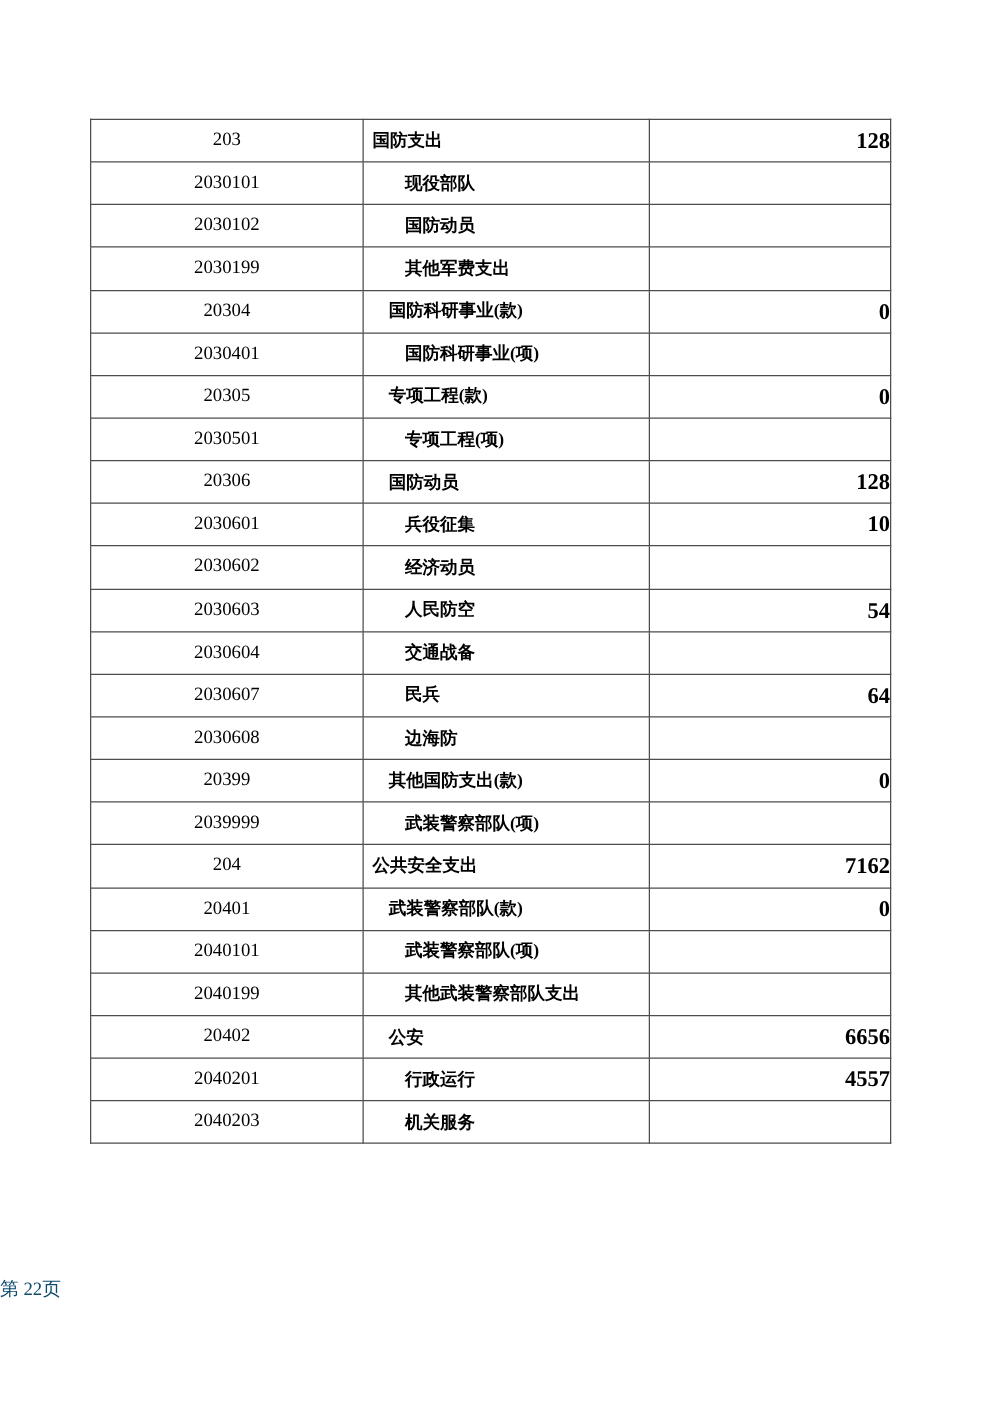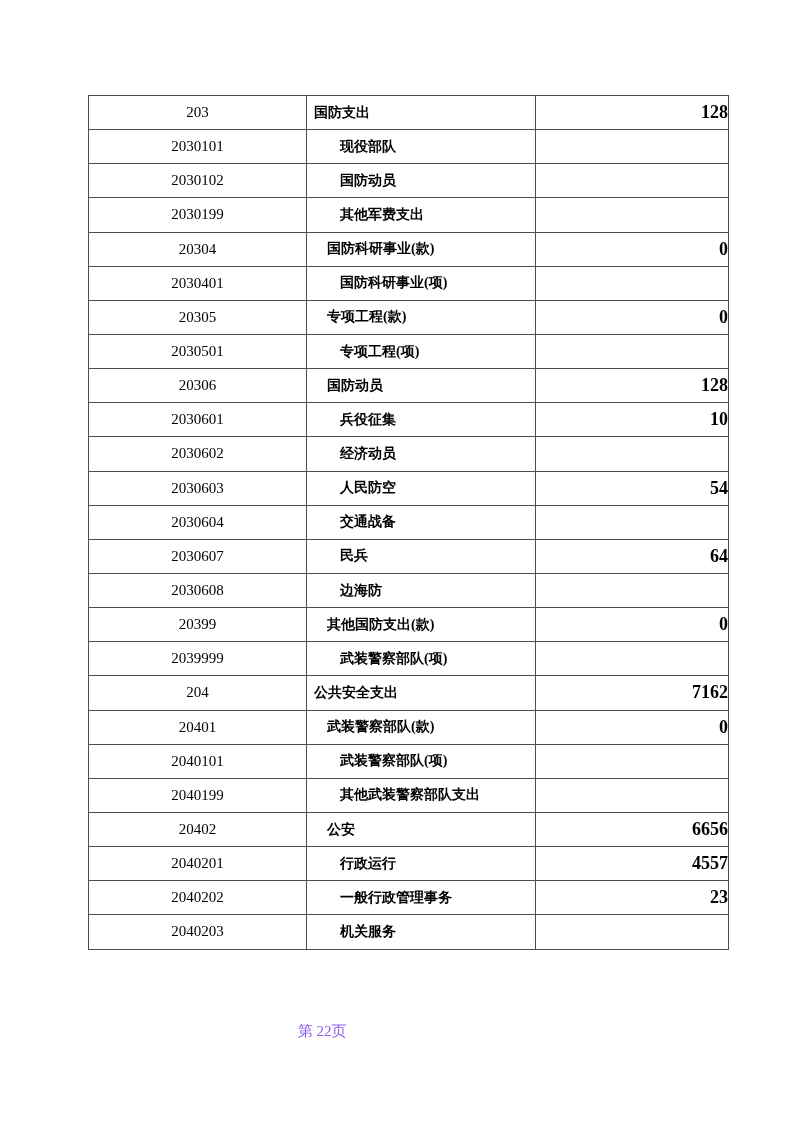--- a/index.html
+++ b/index.html
@@ -11,21 +11,21 @@
     position: relative;
     width: 793px;
     height: 1122px;
     background: #ffffff;
     color: #000000;
     font-family: "Liberation Serif", "DejaVu Serif", serif;
     overflow: hidden;
   }
   table.budget-table {
     position: absolute;
-    left: 88px;
+    left: 72px;
     top: 95px;
     width: 640px;
     border-collapse: collapse;
     table-layout: fixed;
     padding-left: 28px;
   }
   table.budget-table tr {
     height: 34.15px;
   }
   table.budget-table td {
@@ -54,24 +54,24 @@
     padding-right: 5px;
     font-size: 18px;
     font-weight: 700;
     font-family: "Liberation Serif", "DejaVu Serif", serif;
   }
   .page-footer {
     position: absolute;
     top: 1022px;
     left: 0;
     width: 644px;
-    text-align: center;
+    text-align: left;
     font-size: 15px;
     font-weight: 400;
-    color: #8b5cf6;
+    color: #0c4a6e;
   }
 </style>
 </head>
 <body>
 
 <div class="page">
 
   <table class="budget-table">
     <colgroup>
       <col style="width:218px">
@@ -188,25 +188,20 @@
           <td class="cell-code">20402</td>
           <td class="cell-name lv2">公安</td>
           <td class="cell-value">6656</td>
         </tr>
         <tr>
           <td class="cell-code">2040201</td>
           <td class="cell-name lv3">行政运行</td>
           <td class="cell-value">4557</td>
         </tr>
         <tr>
-          <td class="cell-code">2040202</td>
-          <td class="cell-name lv3">一般行政管理事务</td>
-          <td class="cell-value">23</td>
-        </tr>
-        <tr>
           <td class="cell-code">2040203</td>
           <td class="cell-name lv3">机关服务</td>
           <td class="cell-value"></td>
         </tr>
       </tbody>
   </table>
 
   <div class="page-footer">第 22页</div>
 
 </div>

